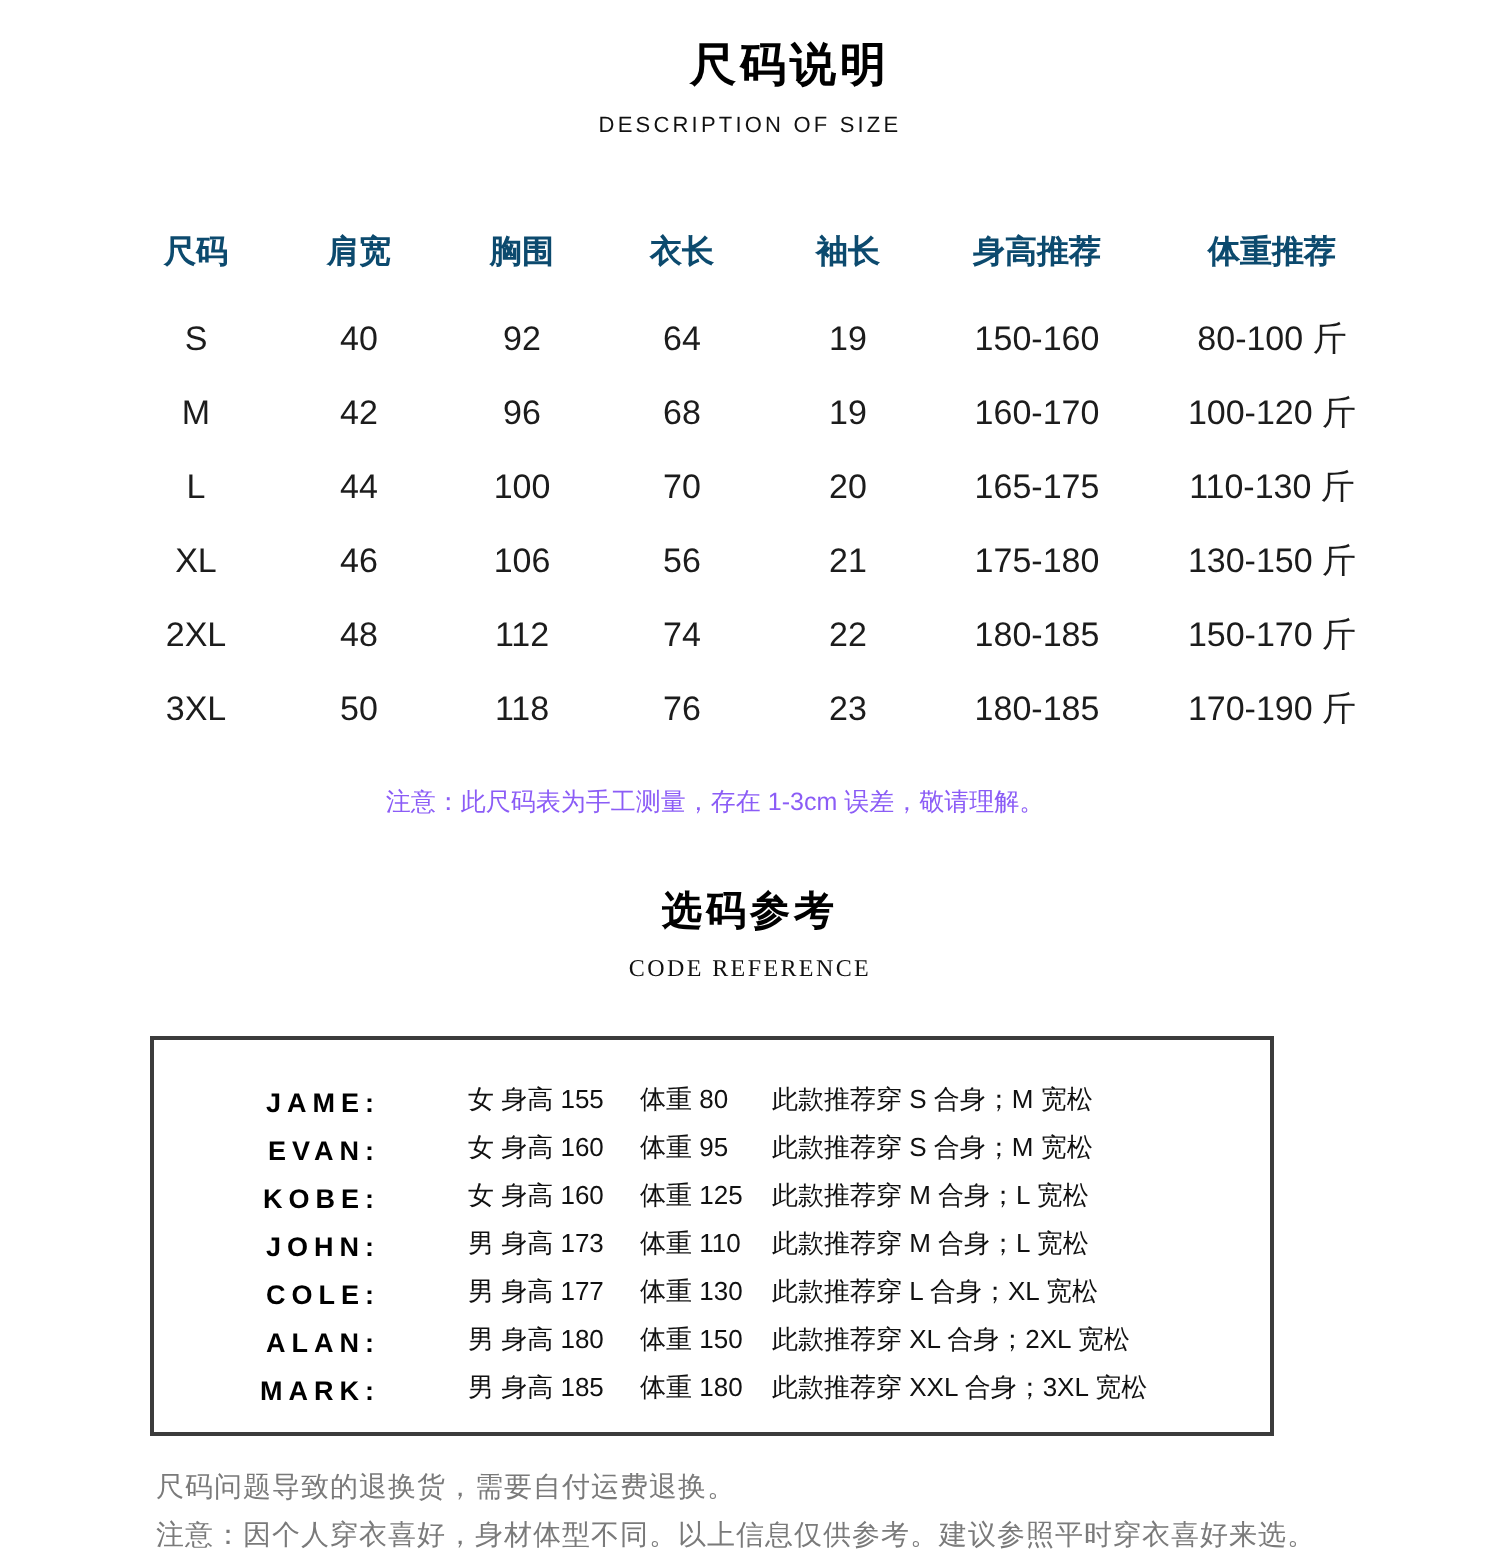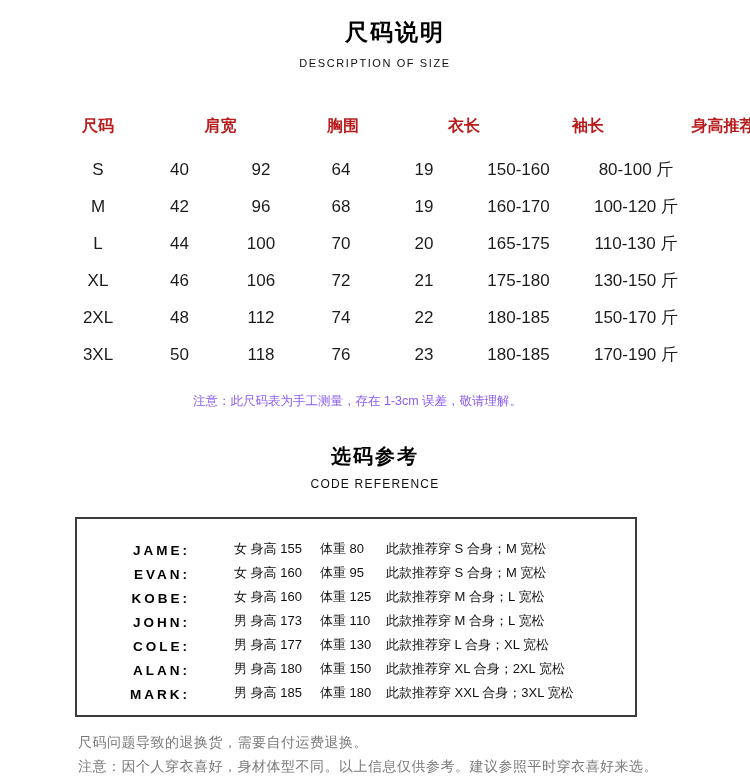--- a/index.html
+++ b/index.html
@@ -40,33 +40,32 @@
     align-items: center;
     text-align: center;
     font-size: 17px;
     color: #1c1c1c;
   }
   .trow.thead {
     height: 30px;
     margin-bottom: 10px;
     font-size: 16px;
     font-weight: 600;
-    color: #b91c1c;
-    gap: 41px;
+    color: #0c4a6e;
   }
 
   .table-note {
     margin-top: 20px;
     width: 715px;
     text-align: center;
     font-size: 12.5px;
     color: #8b5cf6;
   }
 
-  .section-header { text-align: center; margin-top: 32px; }
+  .section-header { text-align: center; margin-top: 32px; font-family: Liberation Serif, serif; }
   .section-title-cn {
     margin: 0;
     font-size: 20px;
     font-weight: 700;
     letter-spacing: 2px;
     line-height: 28px;
     color: #000;
   }
   .section-title-en {
     margin-top: 7px;
@@ -156,21 +155,21 @@
     <div class="tcell">70</div>
     <div class="tcell">20</div>
     <div class="tcell">165-175</div>
     <div class="tcell">110-130 斤</div>
   </div>
 
   <div class="trow">
     <div class="tcell">XL</div>
     <div class="tcell">46</div>
     <div class="tcell">106</div>
-    <div class="tcell">72</div>
+    <div class="tcell">56</div>
     <div class="tcell">21</div>
     <div class="tcell">175-180</div>
     <div class="tcell">130-150 斤</div>
   </div>
 
   <div class="trow">
     <div class="tcell">2XL</div>
     <div class="tcell">48</div>
     <div class="tcell">112</div>
     <div class="tcell">74</div>

